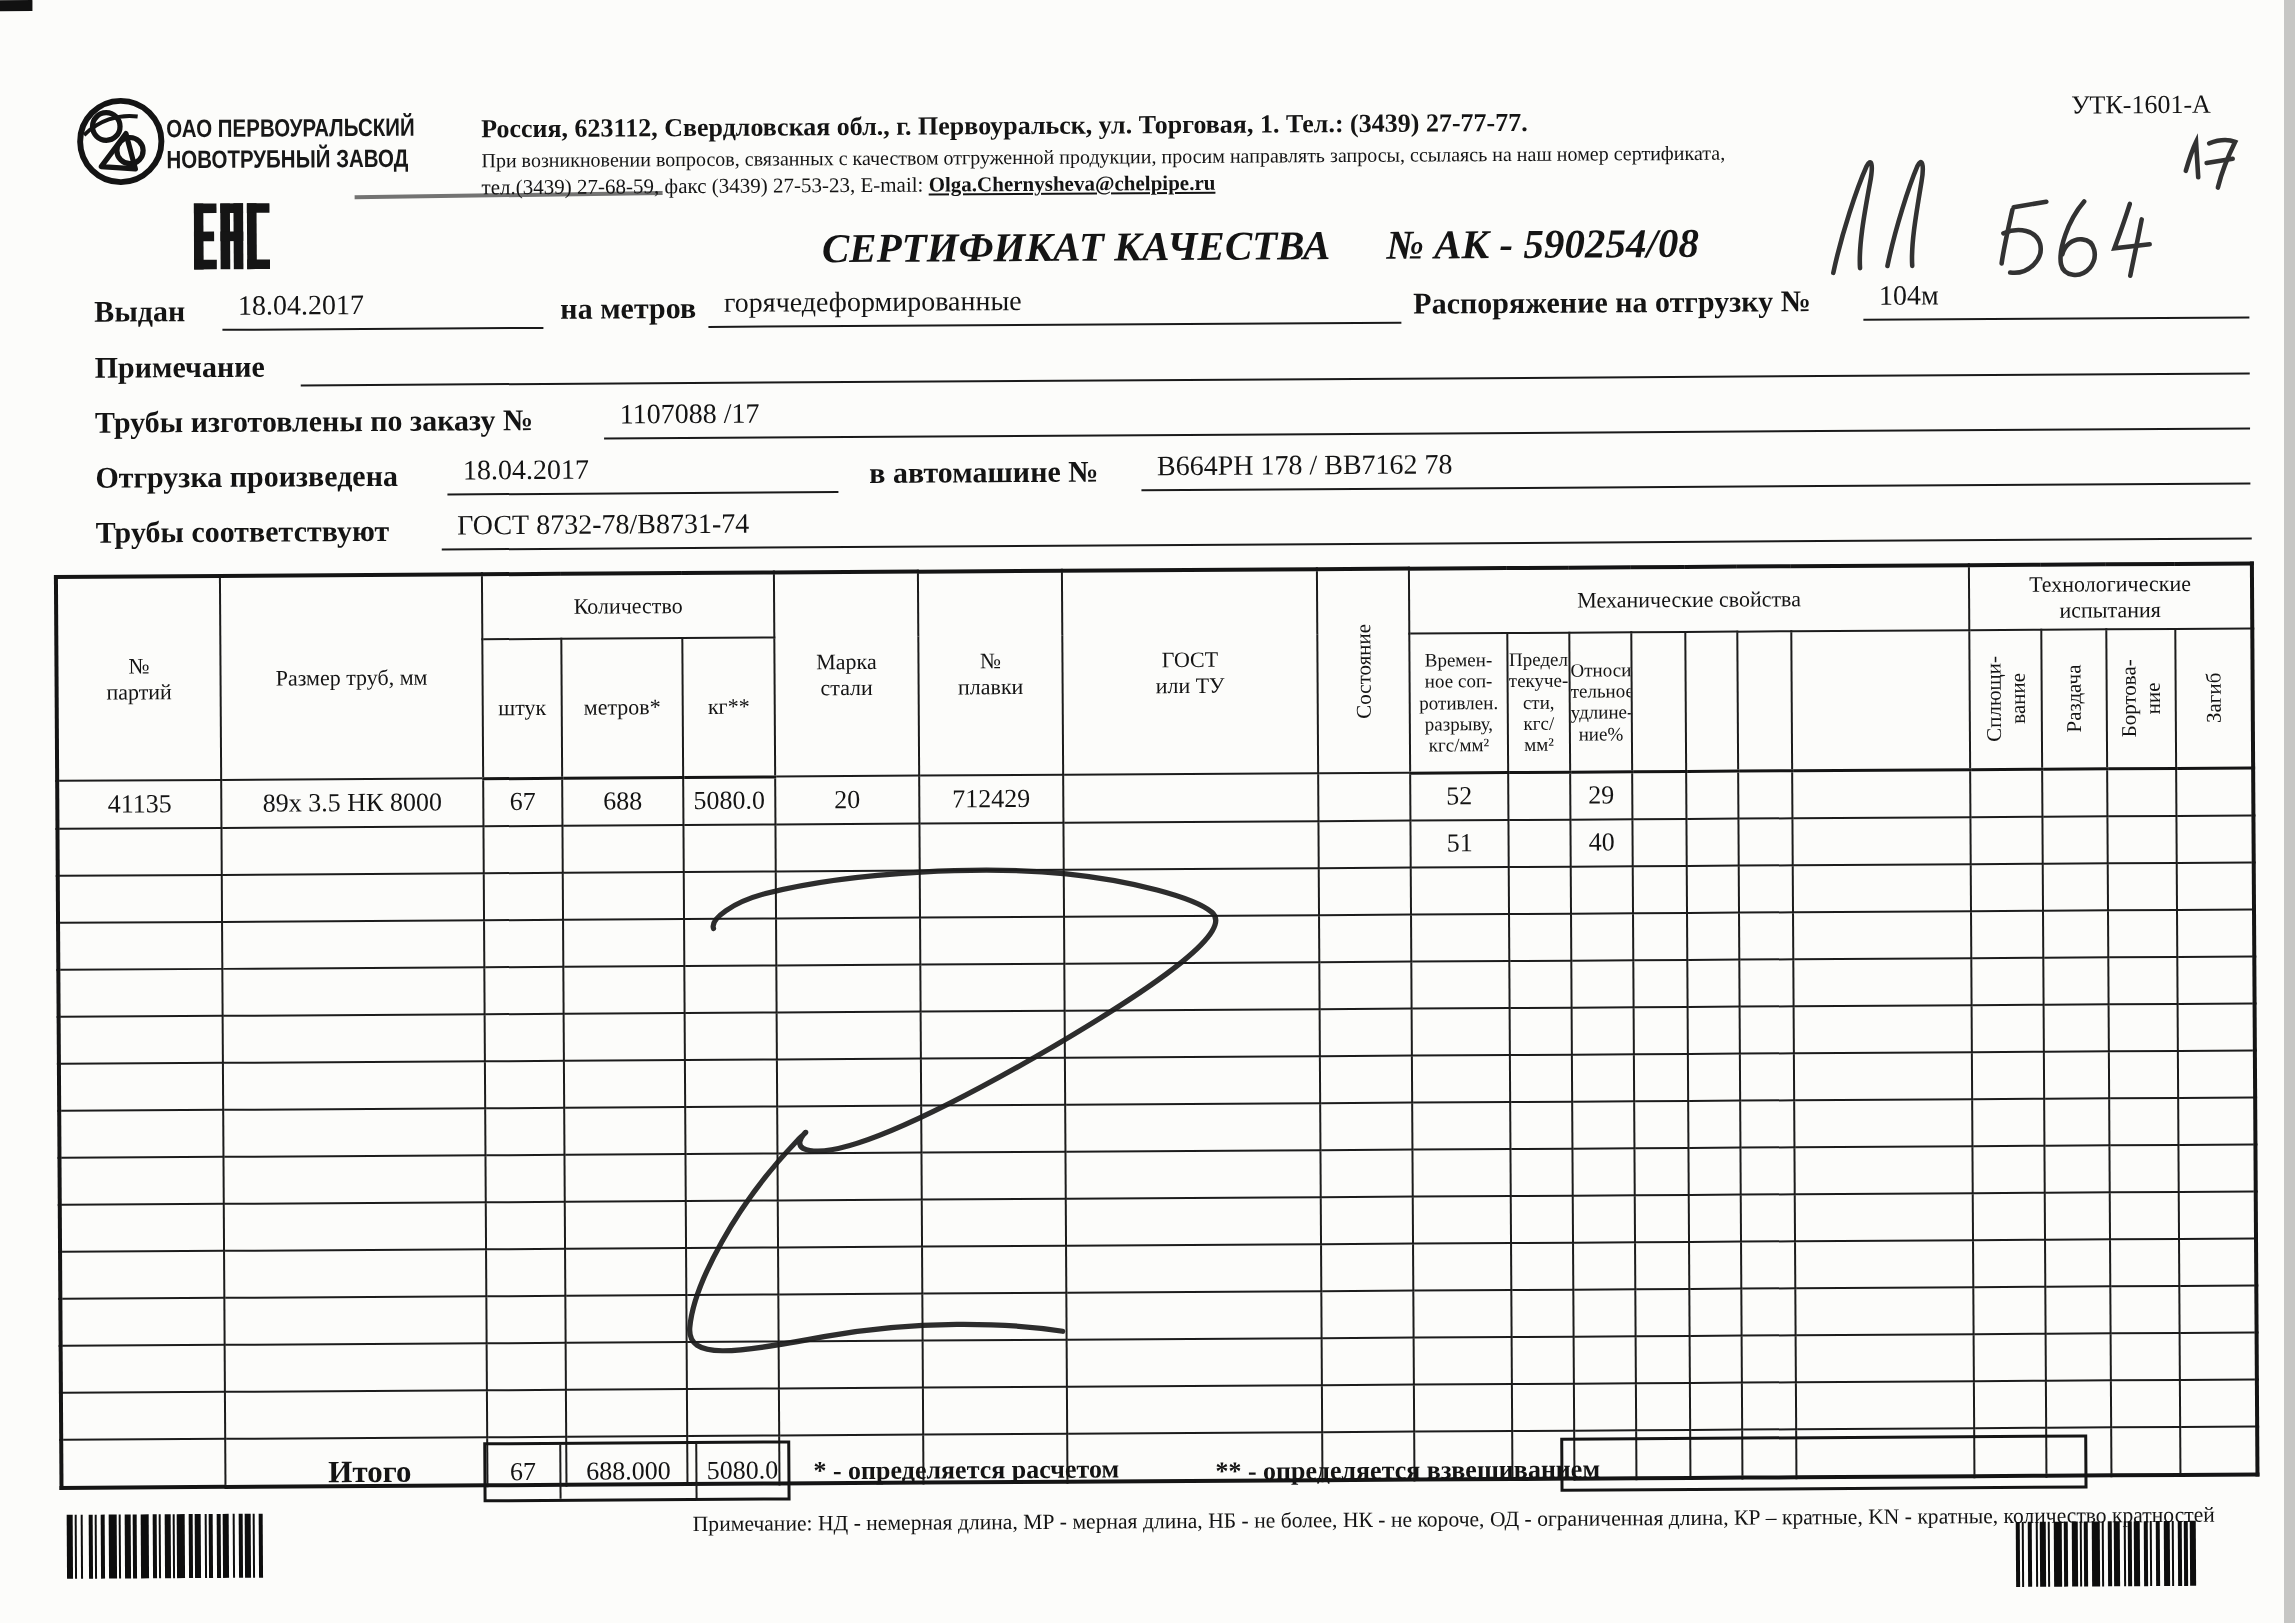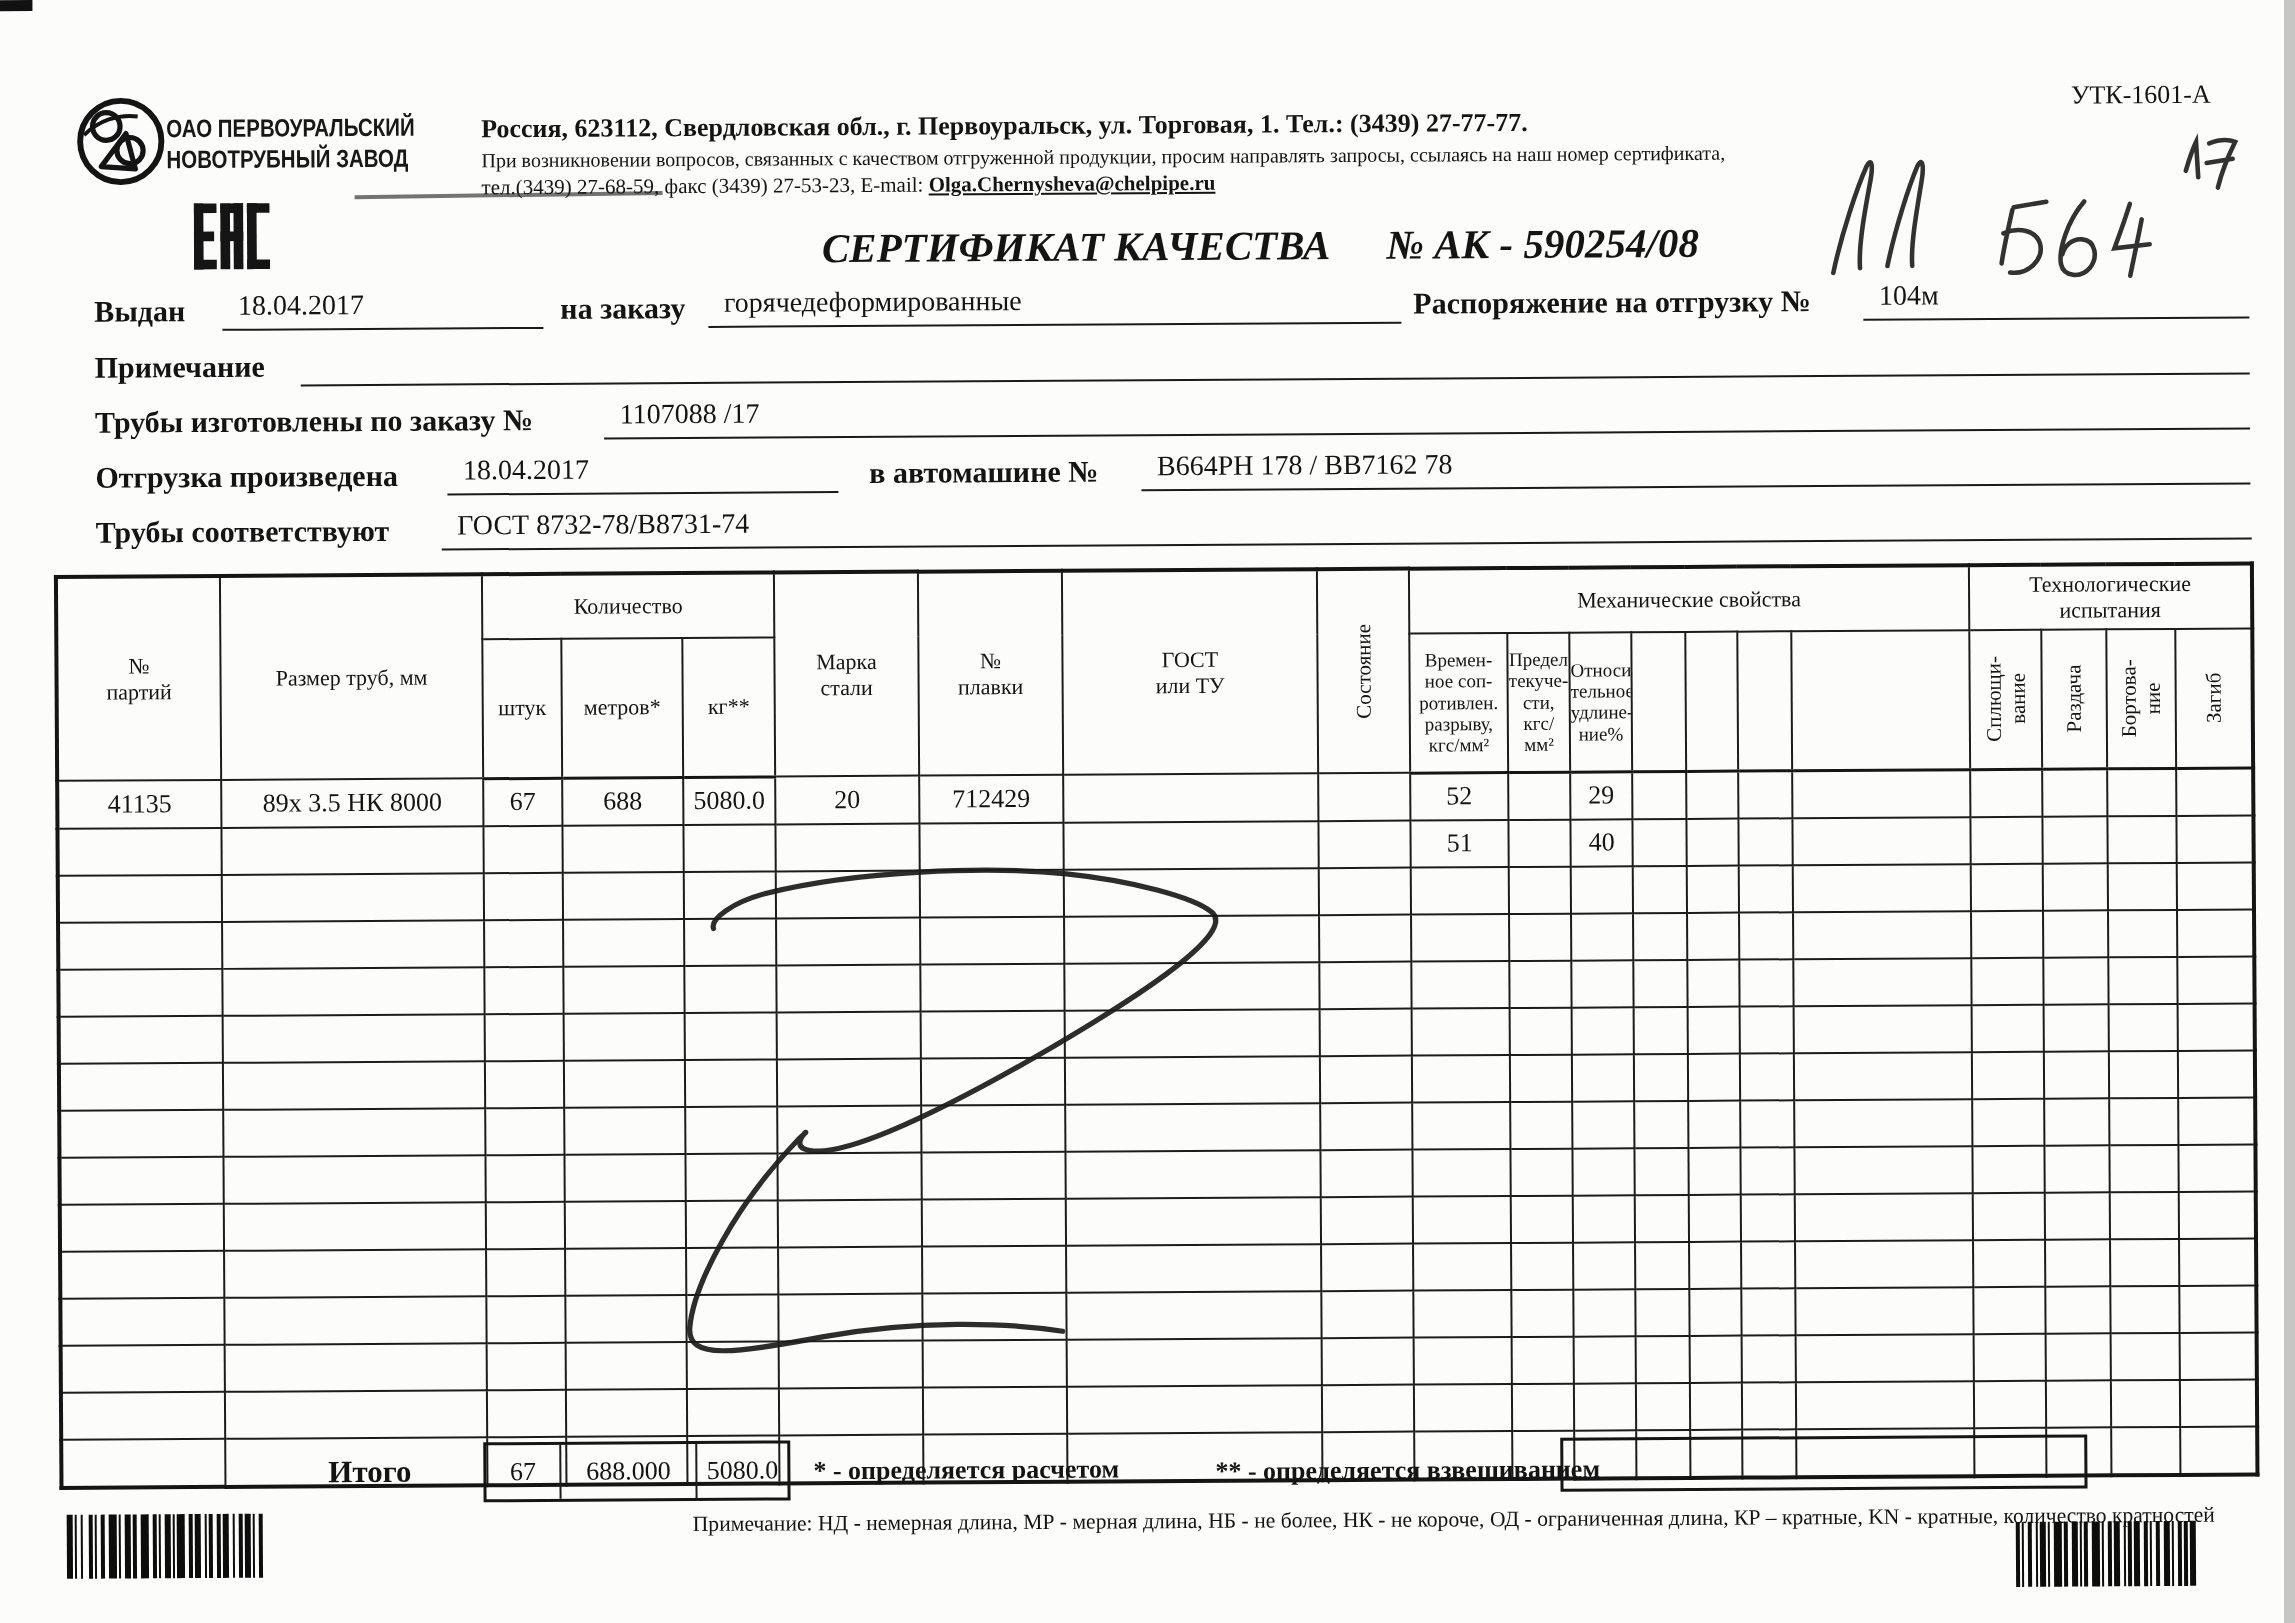--- a/index.html
+++ b/index.html
@@ -14,21 +14,21 @@
                opacity:.65;transform:rotate(-0.4deg);}
   
   .logo-text{position:absolute;left:171px;top:114px;font-family:"Liberation Sans","DejaVu Sans",sans-serif;
              font-weight:700;font-size:25px;line-height:31px;transform:scaleX(.82);transform-origin:left top;
              white-space:nowrap;color:#181818;}
   
   .addr1{position:absolute;left:486px;top:117px;font-weight:bold;font-size:26px;white-space:nowrap;}
   .addr2{position:absolute;left:486px;top:152px;font-size:20px;white-space:nowrap;}
   .addr3{position:absolute;left:486px;top:178px;font-size:21px;white-space:nowrap;}
   .email{font-weight:bold;text-decoration:underline;}
-  .utk{position:absolute;left:2076px;top:93px;font-size:26px;white-space:nowrap;}
+  .utk{position:absolute;left:2076px;top:103px;font-size:26px;white-space:nowrap;}
   
   .title{position:absolute;left:826px;top:229px;font-size:41px;font-weight:bold;font-style:italic;white-space:nowrap;}
   .title .num{margin-left:56px;}
   
   .lbl{position:absolute;font-weight:bold;font-size:30px;white-space:nowrap;}
   .uval{position:absolute;height:41px;border-bottom:2.6px solid #1a1a1a;font-size:28px;
         white-space:nowrap;padding-left:15.7px;box-sizing:border-box;}
   
   table.grid{position:absolute;left:56px;top:575px;width:2196px;border-collapse:collapse;table-layout:fixed;}
   table.grid th,table.grid td{border:2.6px solid #1c1c1c;padding:0;overflow:hidden;}
@@ -115,21 +115,21 @@
         <path d="M586 72 C592 52 597 38 602 28 L605 82"></path>
         <path d="M622 30 C638 24 652 24 662 28 C650 52 640 78 635 98"></path>
           <path d="M618 60 L658 54"></path>
       </g>
     </svg>
 
     <div class="title"><span>СЕРТИФИКАТ КАЧЕСТВА</span><span class="num">№  АК - 590254/08</span></div>
 
     <div class="lbl" style="left:98px;top:295px;">Выдан</div>
     <div class="uval" style="left:226px;top:291px;width:321px;">18.04.2017</div>
-    <div class="lbl" style="left:564px;top:295px;">на заказу</div>
+    <div class="lbl" style="left:564px;top:295px;">на метров</div>
     <div class="uval" style="left:712px;top:291px;width:693px;">горячедеформированные</div>
     <div class="lbl" style="left:1417px;top:295px;">Распоряжение на отгрузку №</div>
     <div class="uval" style="left:1867px;top:291px;width:386px;">104м</div>
 
     <div class="lbl" style="left:98px;top:351px;">Примечание</div>
     <div class="uval" style="left:304px;top:347px;width:1949px;"></div>
 
     <div class="lbl" style="left:98px;top:406px;">Трубы изготовлены по заказу №</div>
     <div class="uval" style="left:607px;top:402px;width:1646px;">1107088  /17</div>
 

